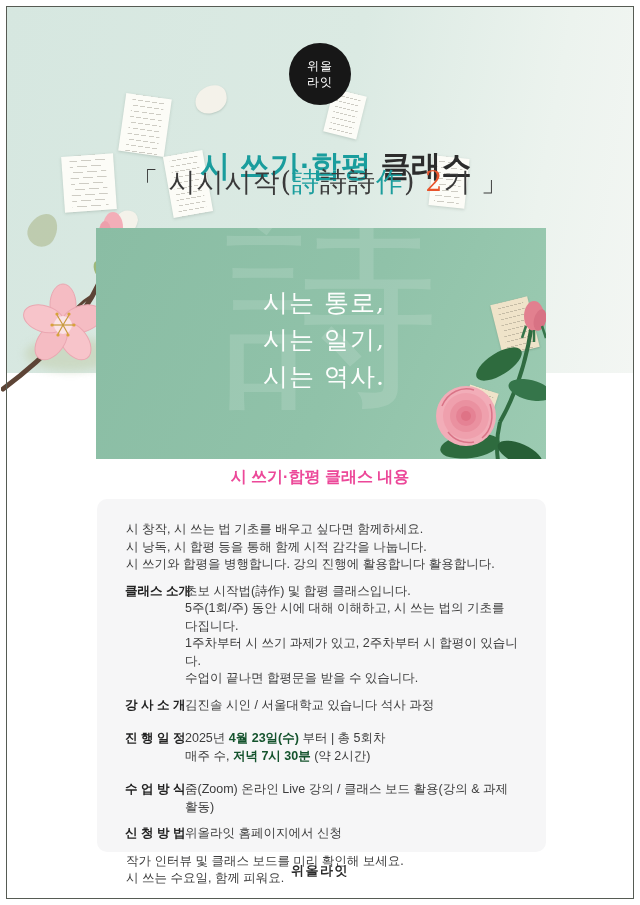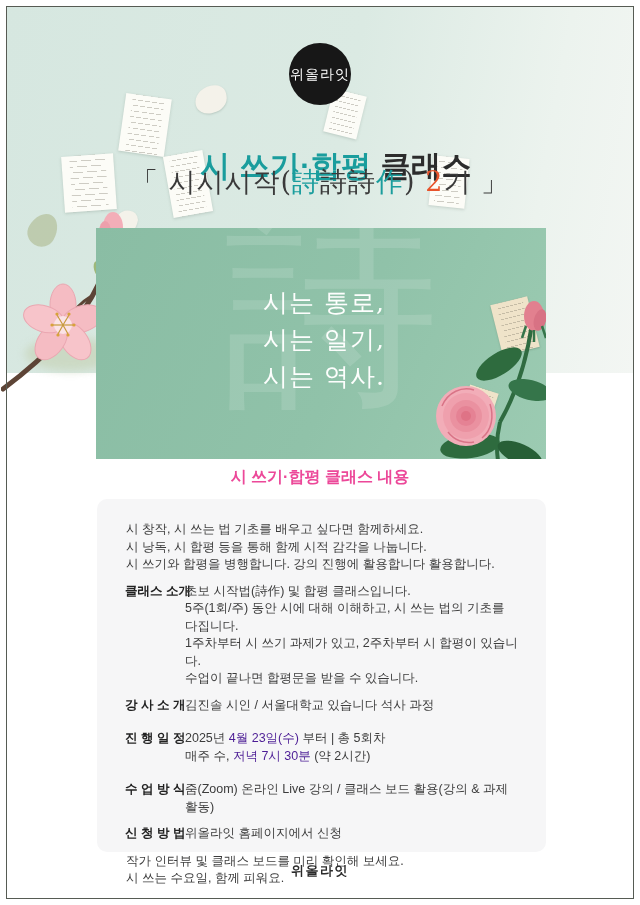--- a/index.html
+++ b/index.html
@@ -13,22 +13,22 @@
   .note{position:absolute;background:#fcfcf7;box-shadow:0 1px 3px rgba(90,110,100,.25);
         background-image:repeating-linear-gradient(to bottom,transparent 0 5px,rgba(120,115,100,.35) 5px 5.7px);
         background-size:70% 100%;background-repeat:no-repeat;background-position:50% 55%;}
   .note.cream{background-color:#efe3c9;box-shadow:0 1px 2px rgba(60,80,60,.3);}
   .petal{position:absolute;background:#f4f2ea;border-radius:60% 40% 55% 45%;box-shadow:0 1px 2px rgba(90,110,100,.25);}
   .leafbit{position:absolute;background:#b8c4a2;border-radius:50% 50% 50% 50%/60% 60% 40% 40%;opacity:.8;}
   .greenblur{position:absolute;background:#c9d6bd;border-radius:50%;filter:blur(4px);opacity:.8;}
 
   
   .logo{position:absolute;left:289px;top:43px;width:62px;height:62px;border-radius:50%;background:#171717;
-        color:#fff;display:flex;align-items:center;justify-content:center;
-        font-size:14px;line-height:16px;letter-spacing:1px;z-index:5;}
+        color:#fff;display:flex;flex-direction:column;align-items:center;justify-content:center;
+        font-size:12px;line-height:16px;letter-spacing:1px;z-index:5;}
 
   
   .title{position:absolute;left:0;top:130px;width:100%;text-align:center;margin:16px;
          font-size:30px;font-weight:700;color:#2c2c2c;letter-spacing:.5px;z-index:5;}
   .title .teal{color:#1a9d9d;}
   .subtitle{position:absolute;left:0;top:164px;width:100%;text-align:center;margin:0;
             font-family:"DejaVu Serif","Liberation Serif",serif;font-weight:500;
             font-size:27px;color:#3a3a3a;letter-spacing:1px;z-index:5;}
   .subtitle .teal{color:#1a9d9d;}
   .subtitle .orange{color:#e8532b;}
@@ -48,21 +48,21 @@
 
   
   .content-box{position:absolute;left:97px;top:499px;width:449px;height:353px;box-sizing:border-box;
                background:#f6f6f7;border-radius:10px;padding:21px 28px 14px 28px;
                font-size:12.5px;line-height:17.5px;color:#3c3c3c;}
   .content-box p{margin:1px;}
   .row{display:flex;margin-top:9px;}
   .row.gap{margin-top:16px;}
   .label{width:60px;flex:none;font-weight:700;color:#222;white-space:nowrap;}
   .value{flex:1;}
-  .b{font-weight:400;color:#4c1d95;}
+  .b{font-weight:700;color:#14532d;}
   .nav{font-weight:700;color:#222;}
   .nav .teal{color:#1a9d9d;}
   .nav .orange{color:#e8532b;}
   .closing{margin-top:10px !important;}
 
   
   .footer{position:absolute;left:0;top:862px;width:100%;text-align:center;
           font-size:13px;font-weight:600;color:#2b2b2b;letter-spacing:1.5px;}
 </style>
 </head>

